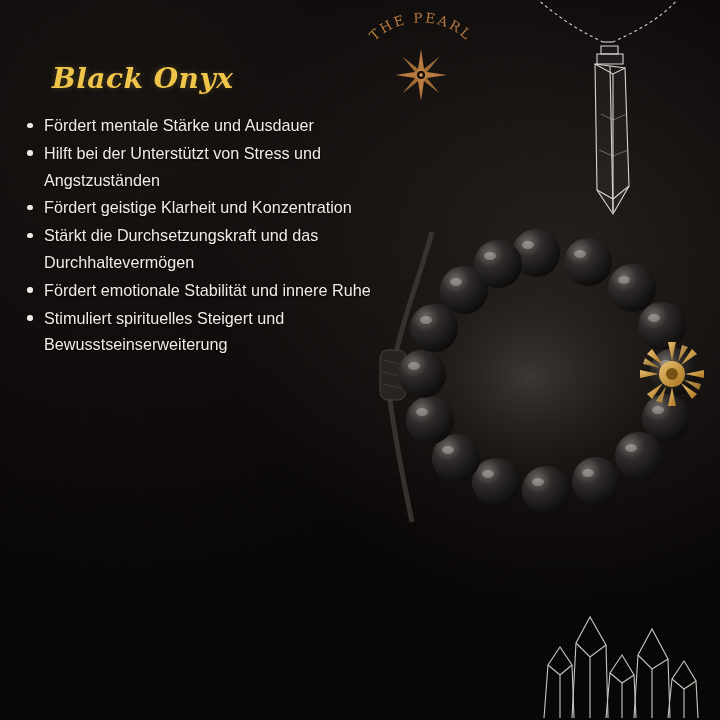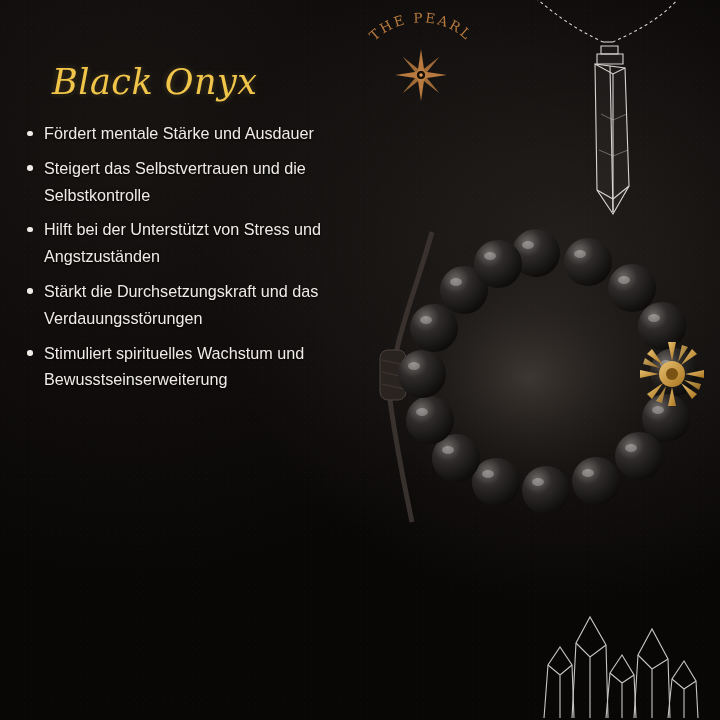--- a/index.html
+++ b/index.html
@@ -37,22 +37,22 @@
     pointer-events: none;
   }
 
   
   .title {
     position: absolute;
     left: 52px;
     top: 62px;
     font-family: "DejaVu Serif", serif;
     font-style: italic;
-    font-weight: normal;
-    font-size: 35px;
+    font-weight: bold;
+    font-size: 28px;
     letter-spacing: 0.5px;
     color: #f0c54a;
     text-shadow: 0 0 6px rgba(240,197,74,0.25);
   }
 
   
   .benefits {
     position: absolute;
     left: 22px;
     top: 112px;
@@ -60,21 +60,21 @@
     list-style: none;
     margin: 0;
     padding: 0;
   }
   .benefits li {
     position: relative;
     color: #efece8;
     font-size: 16.2px;
     line-height: 26.8px;
     padding-left: 22px;
-    margin: 8px 0 1px 0;
+    margin: 0 0 1px 0;
     text-shadow: 0 1px 2px rgba(0,0,0,0.85);
   }
   .benefits li::before {
     content: "";
     position: absolute;
     left: 5px;
     top: 10.5px;
     width: 5.5px;
     height: 5.5px;
     border-radius: 50%;
@@ -294,18 +294,19 @@
       <path d="M112,52 L126,66 L142,56 M126,66 L126,115"></path>
       <path d="M142,115 L146,76 L158,58 L170,78 L172,115"></path>
       <path d="M146,76 L158,86 L170,78 M158,86 L158,115"></path>
     </g>
   </svg>
 
   <div class="title">Black Onyx</div>
 
   <ul class="benefits">
     <li>Fördert mentale Stärke und Ausdauer</li>
-    <li>Steigert das Selbstvertrauen und die Selbstkontrolle</li>
     <li>Hilft bei der Unterstützt von Stress und Angstzuständen</li>
-    <li>Stärkt die Durchsetzungskraft und das Verdauungsstörungen</li>
-    <li>Stimuliert spirituelles Wachstum und Bewusstseinserweiterung</li>
+    <li>Fördert geistige Klarheit und Konzentration</li>
+    <li>Stärkt die Durchsetzungskraft und das Durchhaltevermögen</li>
+    <li>Fördert emotionale Stabilität und innere Ruhe</li>
+    <li>Stimuliert spirituelles Steigert und Bewusstseinserweiterung</li>
   </ul>
 </div>
 
 </body></html>

